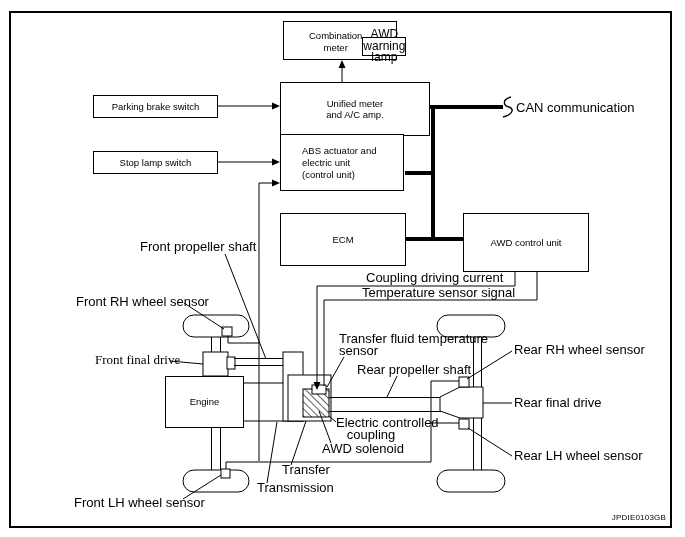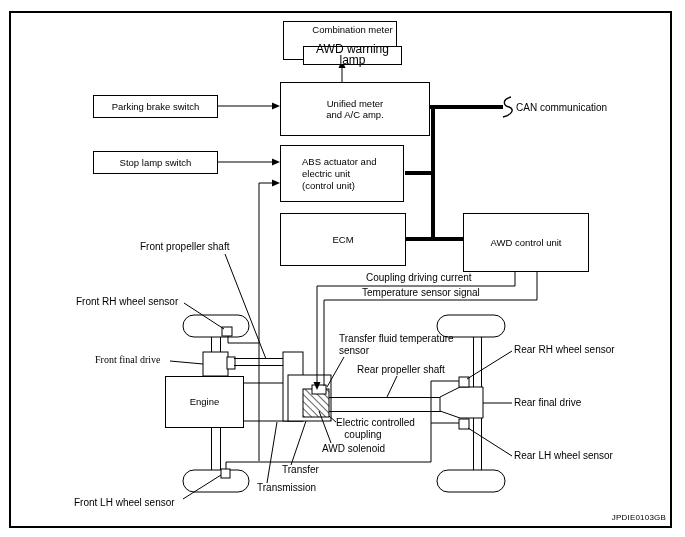--- a/index.html
+++ b/index.html
@@ -9,24 +9,24 @@
     -webkit-font-smoothing:antialiased;
   }
   #frame{position:absolute;left:9px;top:11px;width:663px;height:517px;border:2px solid #000;box-sizing:border-box;}
   svg{position:absolute;left:0;top:0;}
   .box{
     position:absolute;border:1px solid #000;box-sizing:border-box;background:#fff;
     display:flex;align-items:center;justify-content:center;text-align:center;
     font-size:9.5px;line-height:11.5px;
   }
   .box.left{justify-content:flex-start;text-align:left;}
-  .lbl{position:absolute;font-size:10px;line-height:11.5px;white-space:nowrap;}
+  .lbl{position:absolute;font-size:13px;line-height:11.5px;white-space:nowrap;}
   .prelines{white-space:pre-line;}
   .prewrap{white-space:pre-wrap;}
-  .combo{flex-direction:column;justify-content:flex-start;padding-top:2px;padding-left:25px;}
+  .combo{flex-direction:row;justify-content:flex-start;padding-top:2px;padding-left:25px;}
   .combo .inner{border:1px solid #000;background:#fff;margin-top:10px;
     width:97px;height:17px;display:flex;align-items:center;justify-content:center;font-size:12px;}
   .code{font-size:8px;letter-spacing:0.2px;}
 </style>
 </head>
 <body>
 
 <div id="canvas">
   <div id="frame"></div>
 
@@ -124,21 +124,21 @@
     </div>
   </div>
 
   <div class="box prelines" style="left:280px;top:82px;width:150px;height:54px;">Unified meter
 and A/C amp.</div>
 
   <div class="box" style="left:93px;top:95px;width:125px;height:23px;">Parking brake switch</div>
 
   <div class="box" style="left:93px;top:151px;width:125px;height:23px;">Stop lamp switch</div>
 
-  <div class="box left prelines" style="left:280px;top:145px;width:124px;height:57px;padding-left:21px;line-height:12px;">ABS actuator and
+  <div class="box left prelines" style="left:280px;top:134px;width:124px;height:57px;padding-left:21px;line-height:12px;">ABS actuator and
 electric unit
 (control unit)</div>
 
   <div class="box" style="left:280px;top:213px;width:126px;height:53px;">ECM</div>
 
   <div class="box" style="left:463px;top:213px;width:126px;height:59px;">AWD control unit</div>
 
   <div class="box" style="left:165px;top:376px;width:79px;height:52px;">Engine</div>
 
   <div class="lbl" style="left:516px;top:102px;">CAN communication</div>

